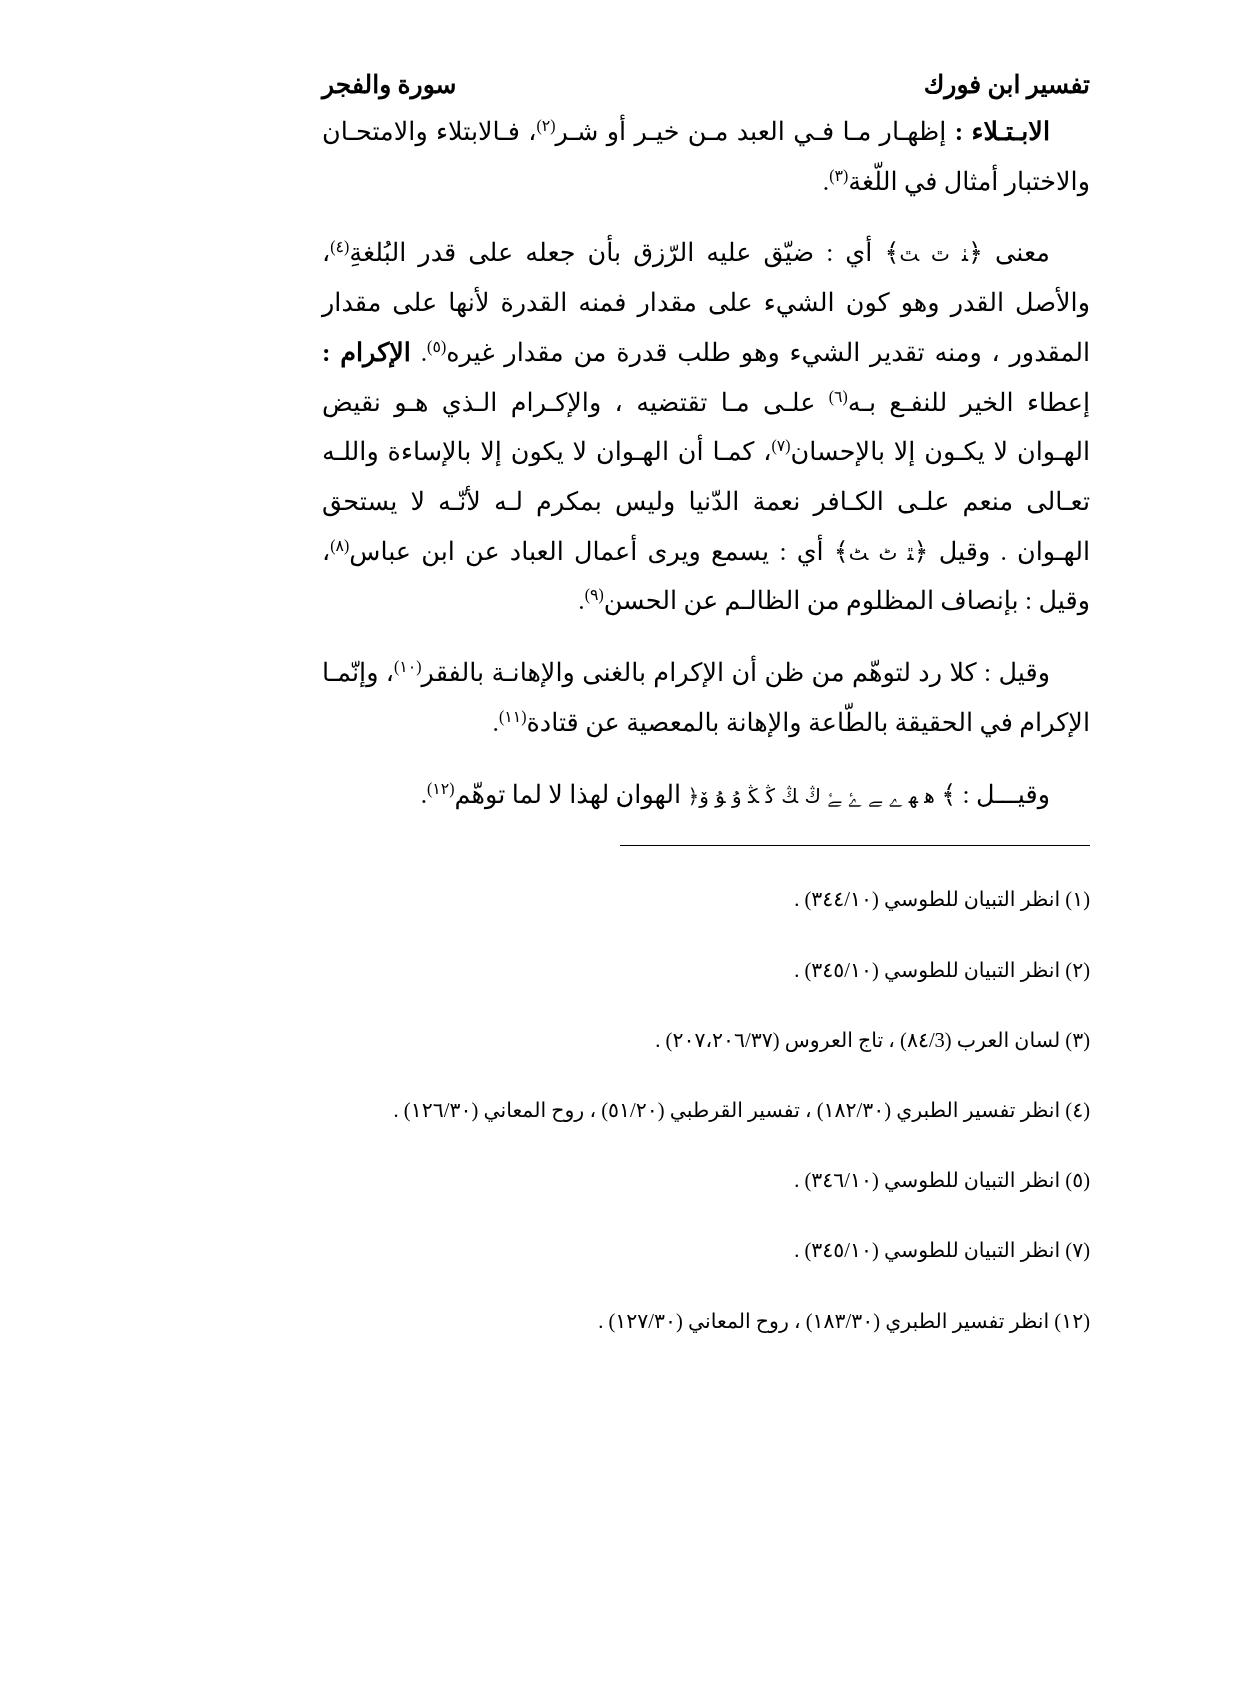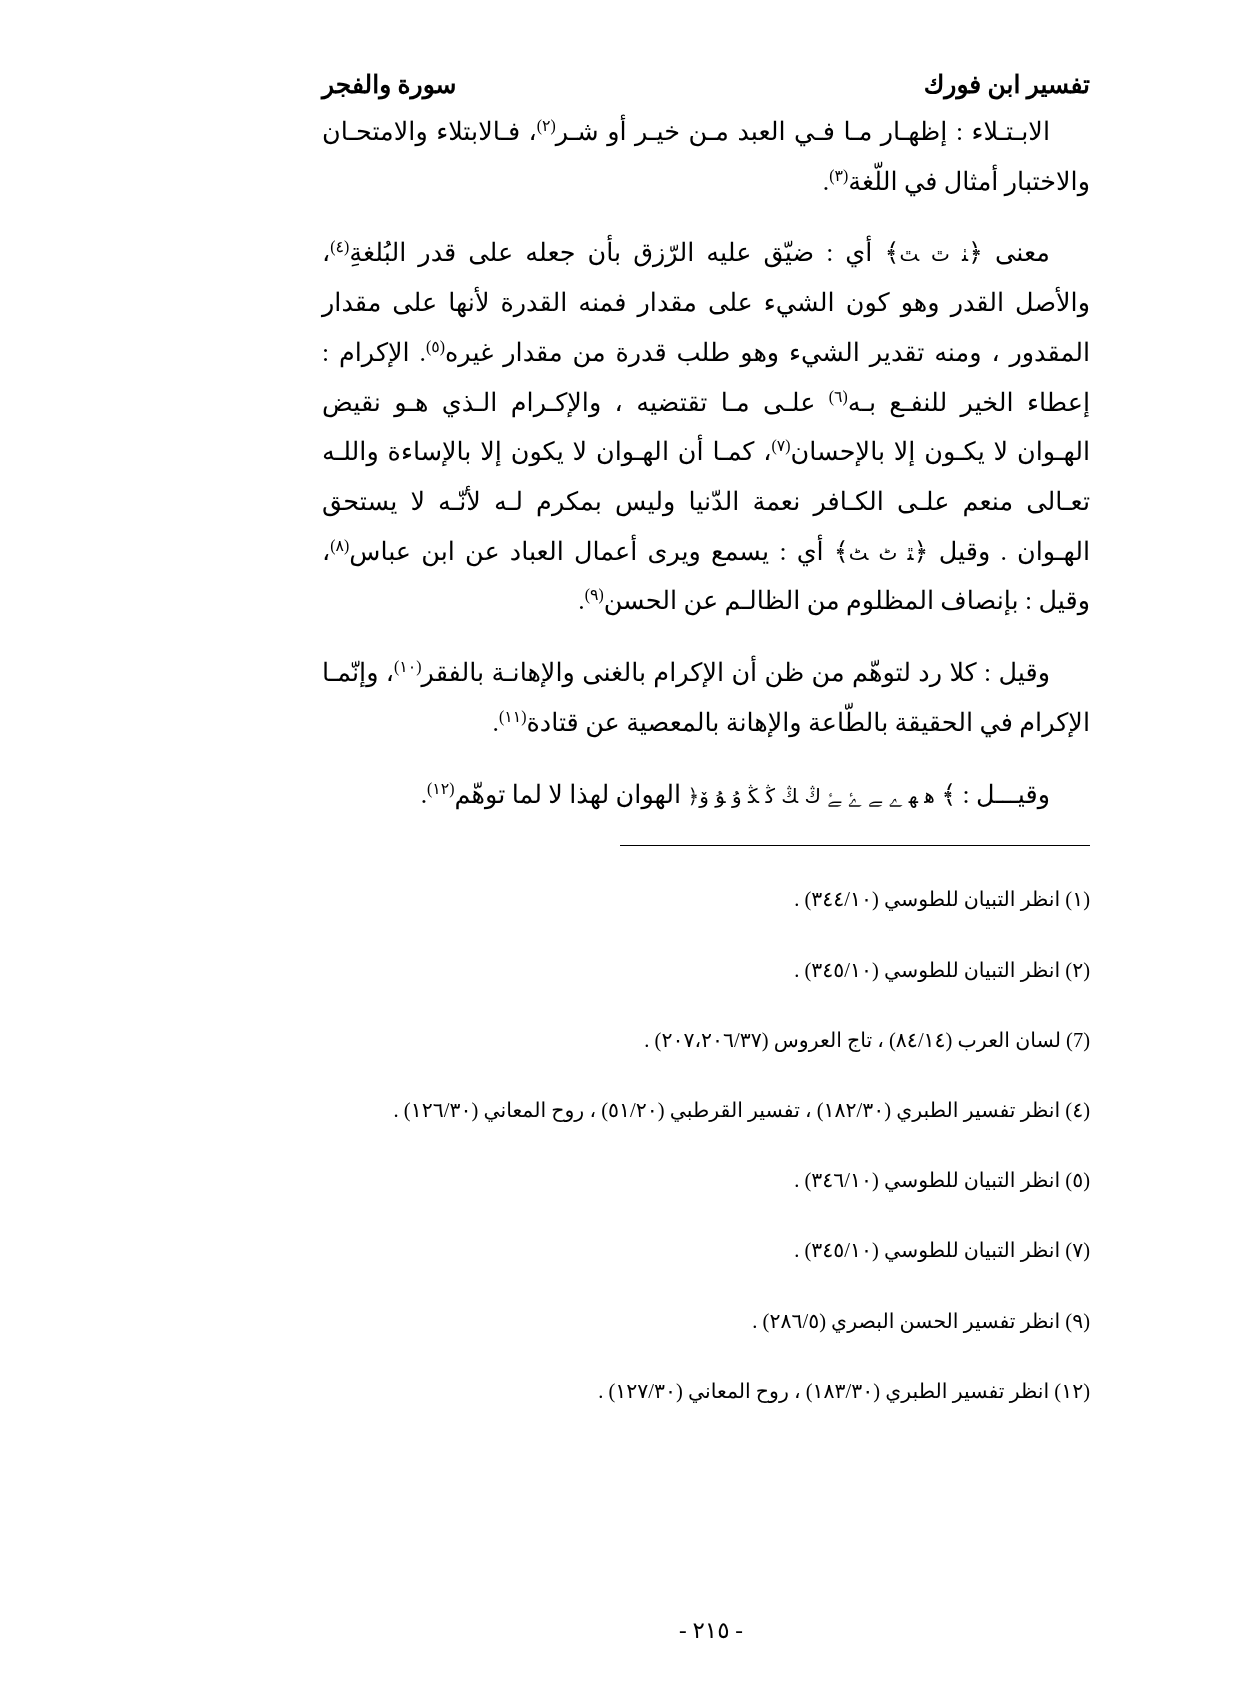--- a/index.html
+++ b/index.html
@@ -52,21 +52,21 @@
     font-size: 25.5px;
     line-height: 1.95;
   }
   .body-text p {
     margin: 0 0 22px 0;
   }
   .indent {
     text-indent: 40px;
   }
   .bold {
-    font-weight: normal;
+    font-weight: bold;
   }
   sup {
     font-size: 0.62em;
     vertical-align: super;
     line-height: 0;
   }
   .quran {
     font-family: "DejaVu Sans", "Liberation Sans", sans-serif;
     font-size: 20px;
     letter-spacing: 3px;
@@ -137,23 +137,21 @@
       <span>الهوان لهذا لا لما توهّم</span><sup>(١٢)</sup><span>.</span>
     </p>
 
   </div>
 
   <hr class="footnote-rule">
 
   <div class="footnotes">
     <div>(١) انظر التبيان للطوسي (٣٤٤/١٠) .</div>
     <div>(٢) انظر التبيان للطوسي (٣٤٥/١٠) .</div>
-    <div>(7) لسان العرب (٨٤/١٤) ، تاج العروس (٢٠٧،٢٠٦/٣٧) .</div>
+    <div>(٣) لسان العرب (٨٤/3) ، تاج العروس (٢٠٧،٢٠٦/٣٧) .</div>
     <div>(٤) انظر تفسير الطبري (١٨٢/٣٠) ، تفسير القرطبي (٥١/٢٠) ، روح المعاني (١٢٦/٣٠) .</div>
     <div>(٥) انظر التبيان للطوسي (٣٤٦/١٠) .</div>
     <div>(٧) انظر التبيان للطوسي (٣٤٥/١٠) .</div>
-    <div>(٩) انظر تفسير الحسن البصري (٢٨٦/٥) .</div>
     <div>(١٢) انظر تفسير الطبري (١٨٣/٣٠) ، روح المعاني (١٢٧/٣٠) .</div>
   </div>
 
-  <div class="page-number">- ٢١٥ -</div>
 
 </div>
 
 </body></html>

